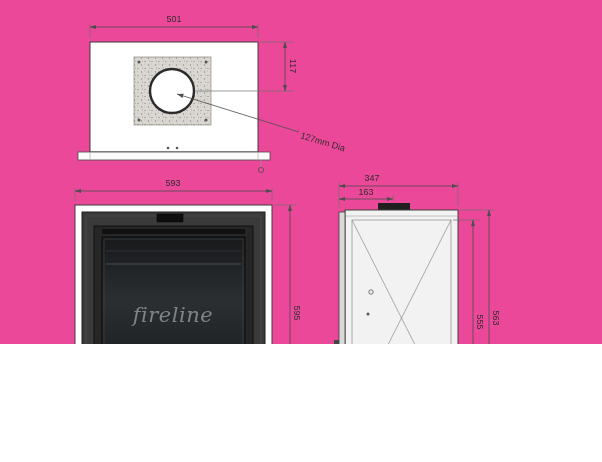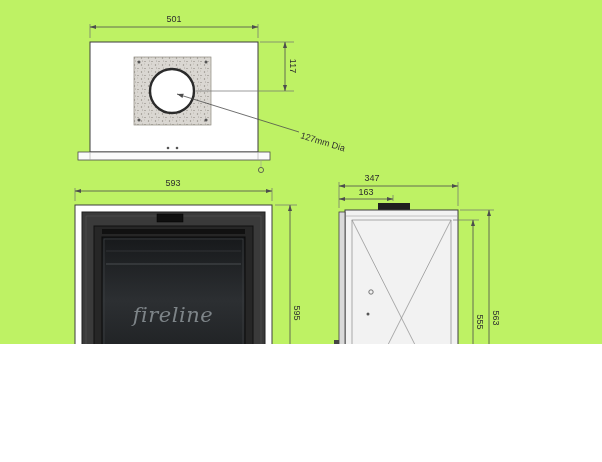--- a/index.html
+++ b/index.html
@@ -1,16 +1,16 @@
 <!DOCTYPE html>
 <html><head>
 <meta charset="utf-8">
 <style>
   html,body{margin:0;padding:0;background:#ffffff;}
-  .canvas{width:602px;height:344px;background:#bef264;position:relative;overflow:hidden;
+  .canvas{width:602px;height:344px;background:#ec4899;position:relative;overflow:hidden;
           font-family:"Liberation Sans",sans-serif;}
   svg{display:block;}
   .ext{stroke:#707070;stroke-width:.7;fill:none;}
   .dim{stroke:#4d4d4d;stroke-width:.8;fill:none;}
   .dimtext{font-family:"Liberation Sans",sans-serif;font-size:9px;fill:#2e2e2e;}
   .outline{stroke:#3c3c3c;stroke-width:1;fill:#ffffff;}
   .thin{stroke:#9a9a9a;stroke-width:.55;fill:none;}
   .brace{stroke:#8a8a8a;stroke-width:.7;fill:none;}
   .logo{font-family:"DejaVu Serif",serif;font-style:italic;font-size:21px;
         fill:#878e92;letter-spacing:.5px;opacity:.9;}

